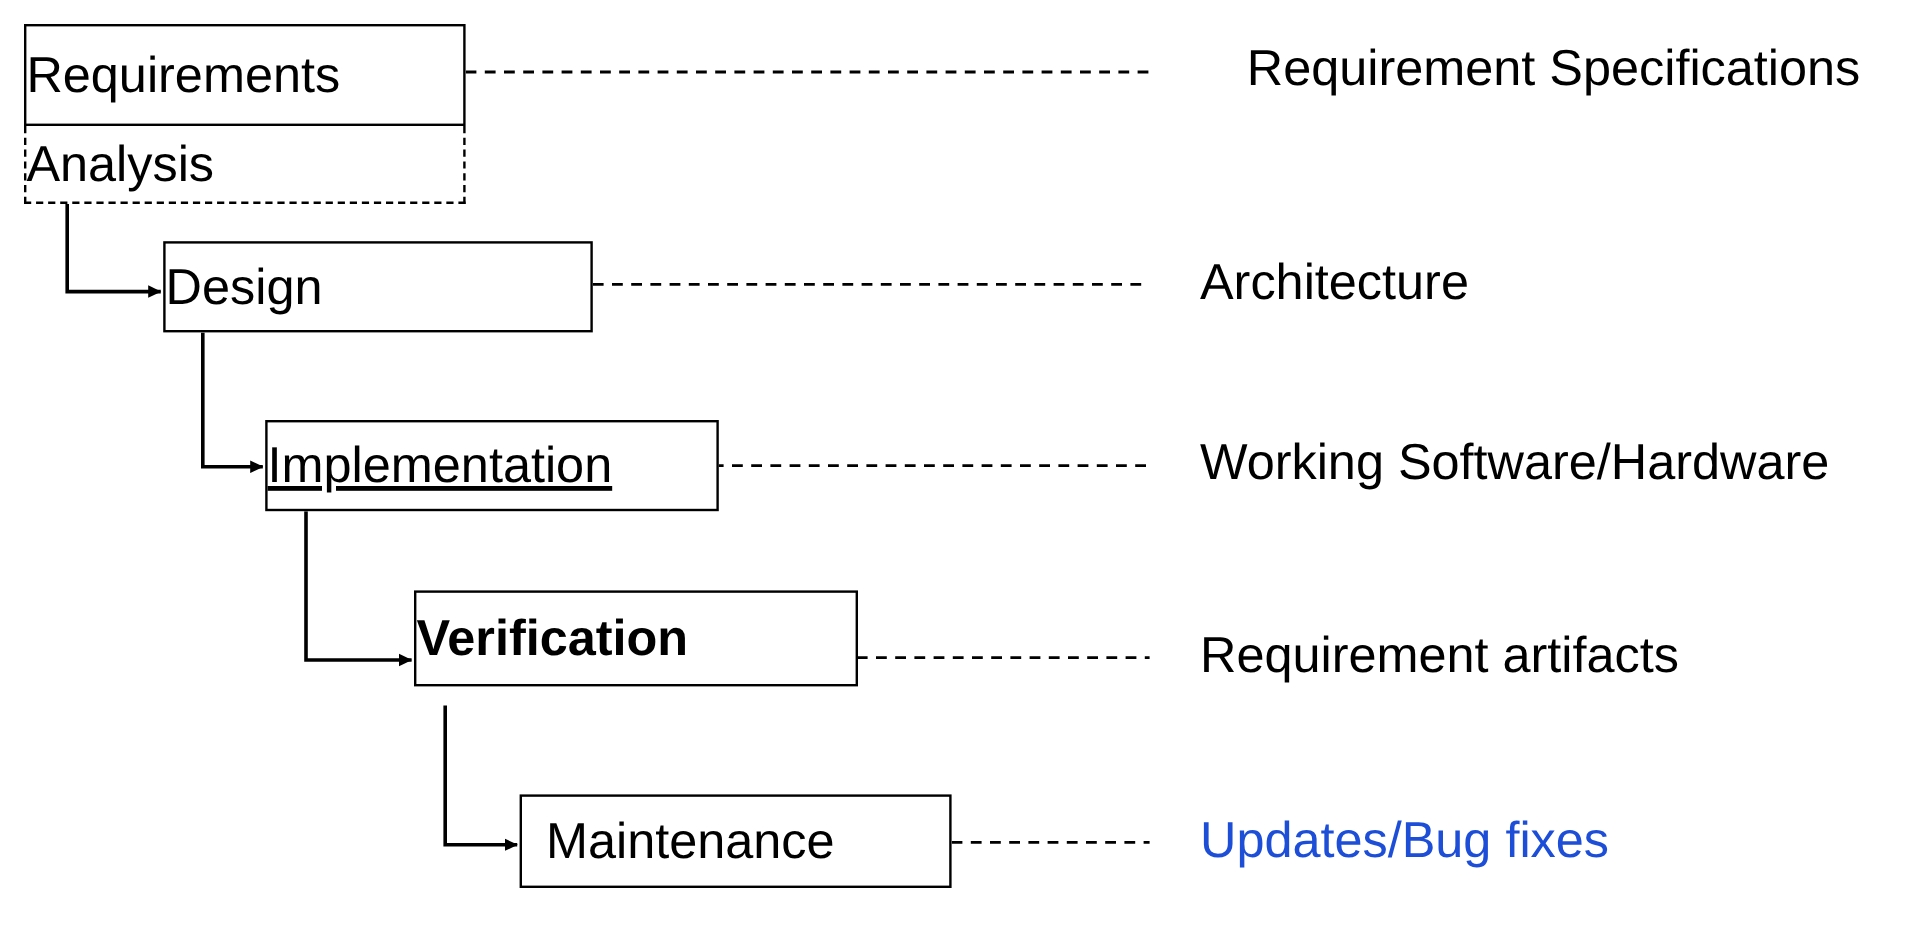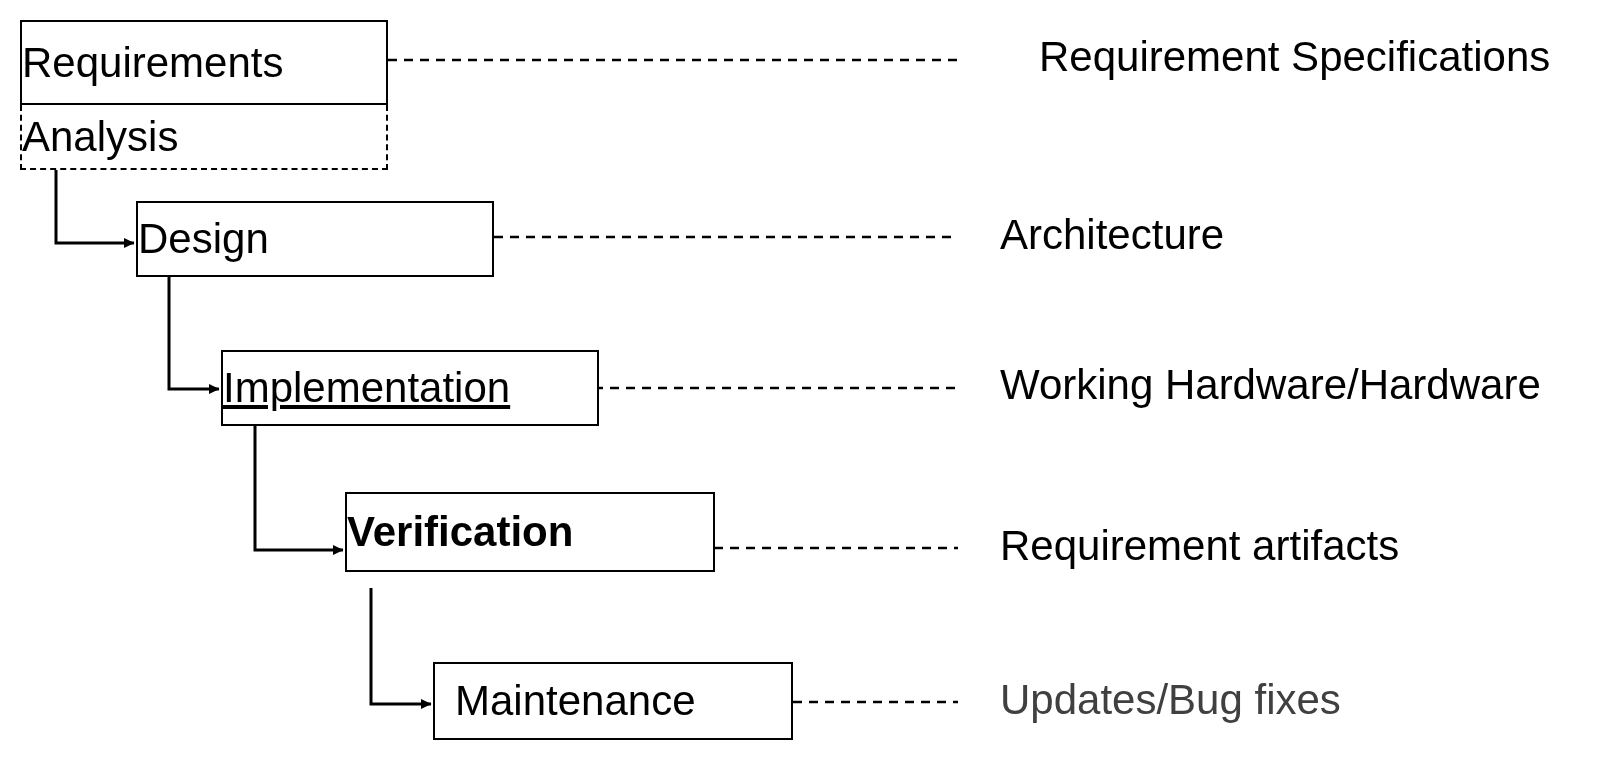--- a/index.html
+++ b/index.html
@@ -97,18 +97,18 @@
       <div class="stage-box" style="left: 345px; top: 492px; width: 370px; height: 80px; border-color: rgb(0, 0, 0); font-weight: bold;">
         <span class="stage-label" style="color: rgb(0, 0, 0);">Verification</span>
       </div>
       <div class="stage-box" style="left: 433px; top: 662px; width: 360px; height: 78px; border-color: rgb(0, 0, 0); padding-left: 20px;">
         <span class="stage-label" style="color: rgb(0, 0, 0);">Maintenance</span>
       </div>
     </div>
   <div id="artifact-layer">
       <div class="artifact-label" style="left: 1000px; top: 57px; color: rgb(0, 0, 0); margin-left: 39px;">Requirement Specifications</div>
       <div class="artifact-label" style="left: 1000px; top: 235px; color: rgb(0, 0, 0);">Architecture</div>
-      <div class="artifact-label" style="left: 1000px; top: 385px; color: rgb(0, 0, 0);">Working Hardware/Hardware</div>
+      <div class="artifact-label" style="left: 1000px; top: 385px; color: rgb(0, 0, 0);">Working Software/Hardware</div>
       <div class="artifact-label" style="left: 1000px; top: 546px; color: rgb(0, 0, 0);">Requirement artifacts</div>
-      <div class="artifact-label" style="left: 1000px; top: 700px; color: #404040;">Updates/Bug fixes</div>
+      <div class="artifact-label" style="left: 1000px; top: 700px; color: #1d4ed8;">Updates/Bug fixes</div>
     </div>
 
 </div>
 
 </body></html>

